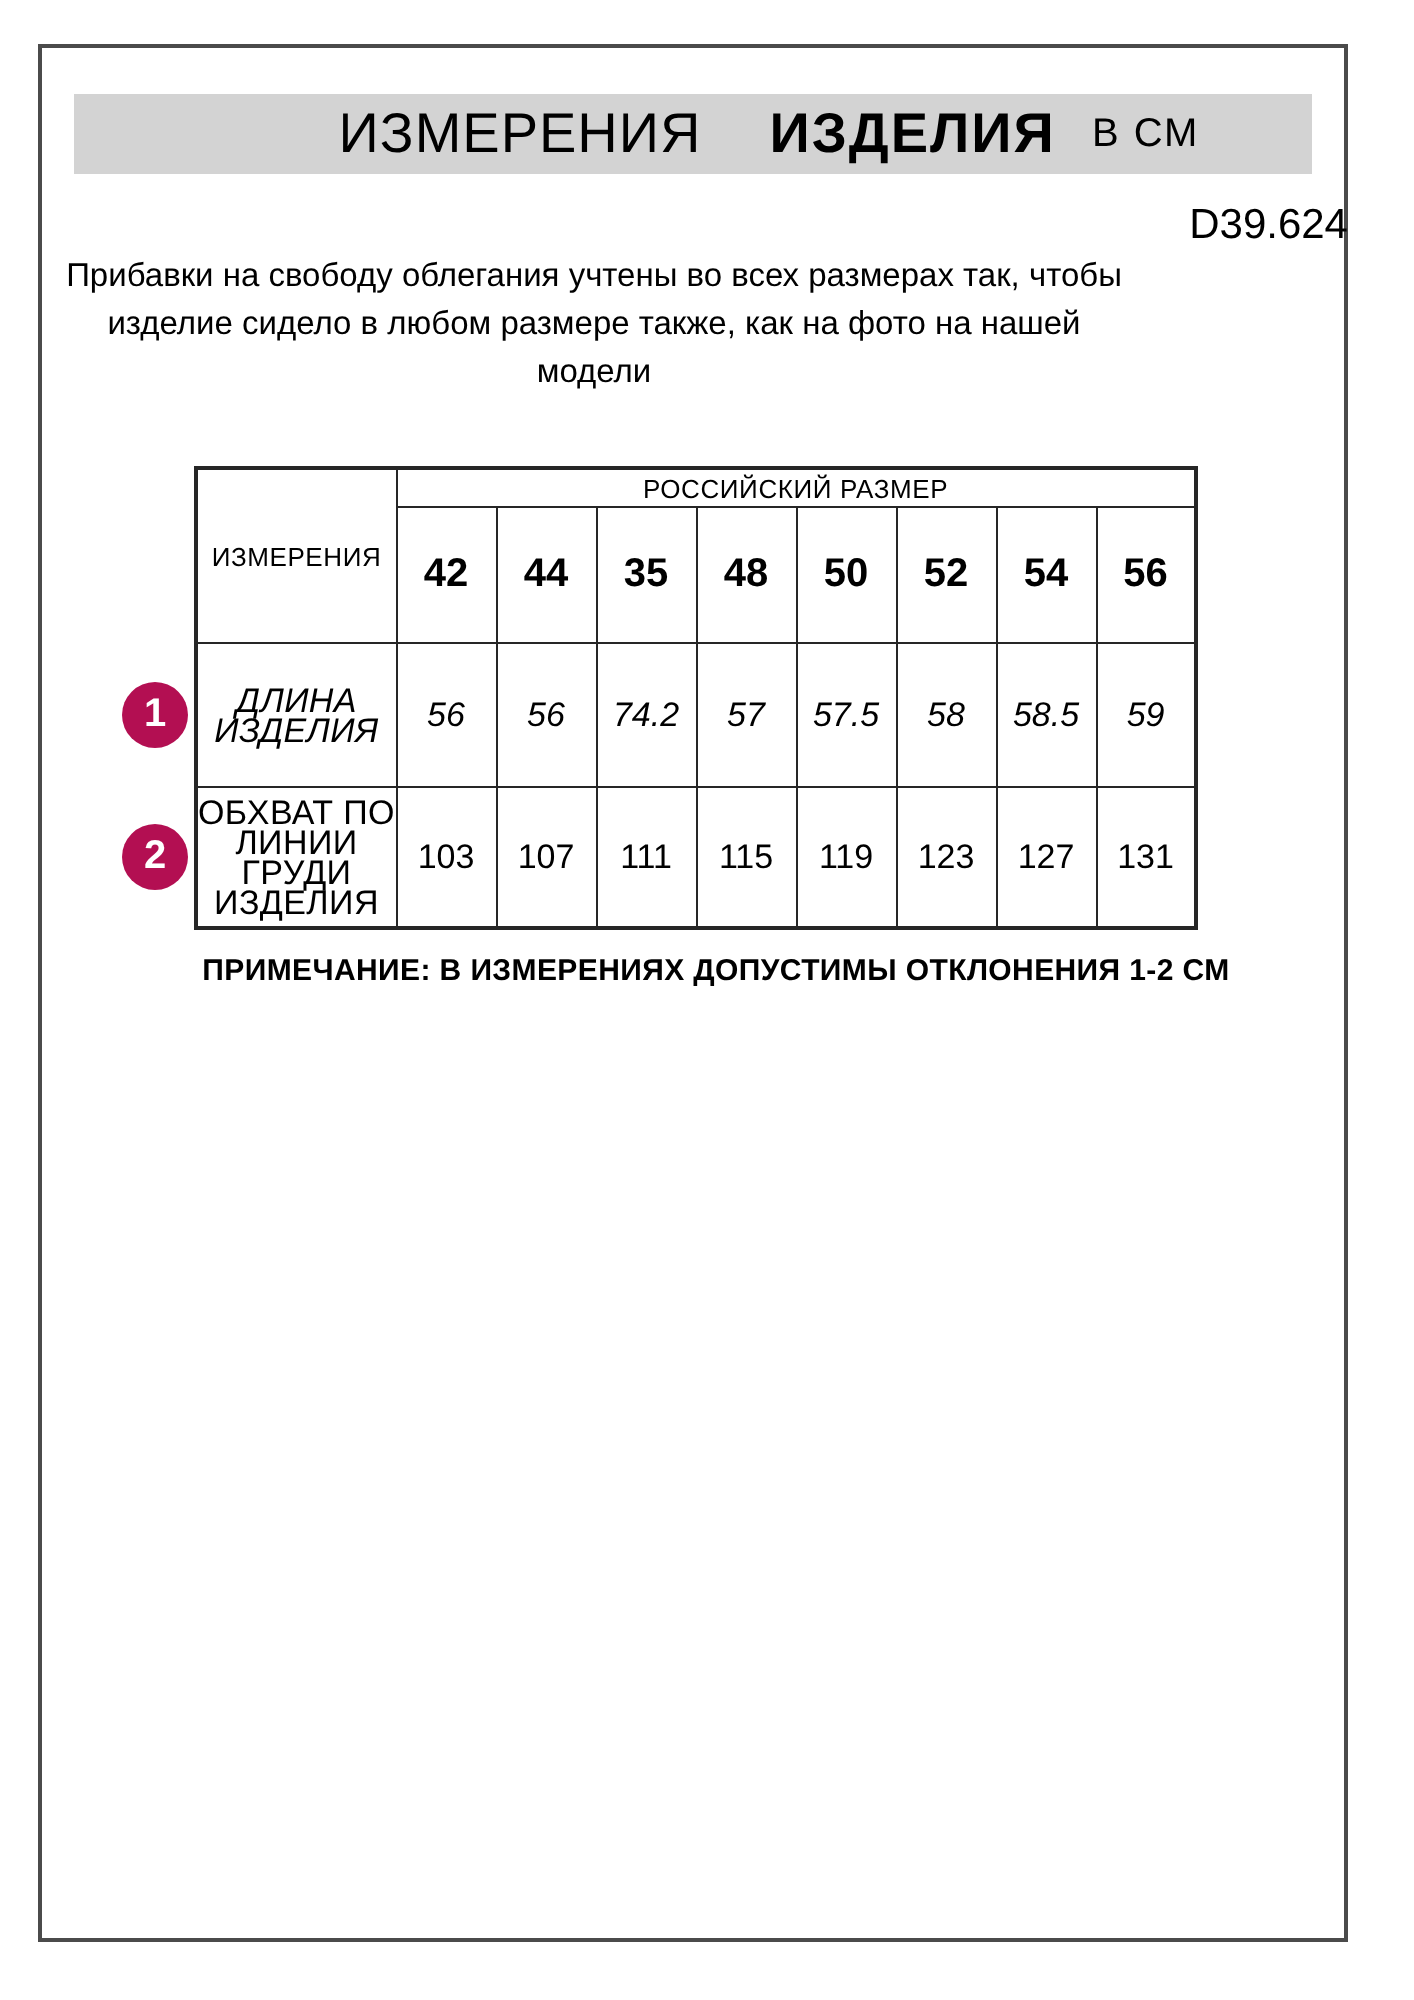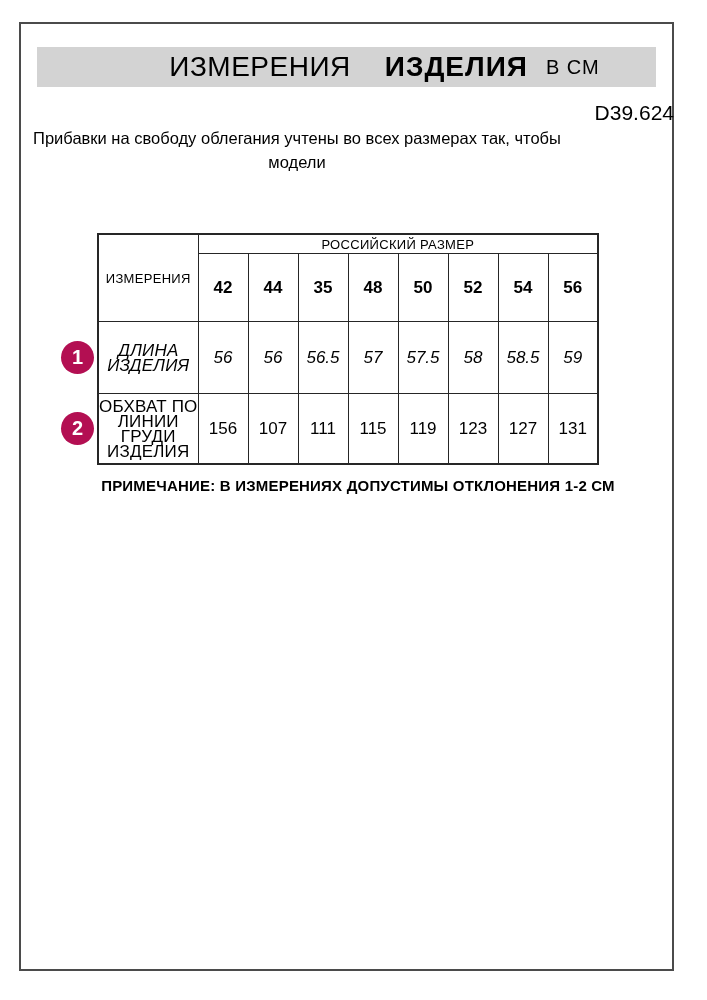--- a/index.html
+++ b/index.html
@@ -62,21 +62,21 @@
   table.size-table td {
     border: 1.5px solid #262626;
     text-align: center;
     vertical-align: middle;
     padding: 0;
     margin-left: 16px;
   }
   table.size-table { border: 2px solid #262626; }
   td.corner { font-size: 13px; letter-spacing: 0.3px; }
   td.rus-header { height: 18px; font-size: 13px; letter-spacing: 0.3px; }
-  tr.sizes-row td { height: 67px; font-size: 17px; font-weight: bold; }
+  tr.sizes-row td { height: 67px; font-size: 20px; font-weight: bold; }
   tr.data-row-1 td { height: 71px; font-size: 17px; font-style: italic; }
   tr.data-row-2 td { height: 69px; font-size: 17px; }
   td.rowlabel {
     font-size: 12.5px;
     font-weight: normal;
     line-height: 15px;
     white-space: pre-line;
     letter-spacing: 0.2px;
   }
 
@@ -116,20 +116,21 @@
   <div class="banner">
     <span class="w1">ИЗМЕРЕНИЯ</span>
     <span class="w2">ИЗДЕЛИЯ</span>
     <span class="w3">В СМ</span>
   </div>
 
   <div class="article">D39.624</div>
 
   <div class="desc">
     <div>Прибавки на свободу облегания учтены во всех размерах так, чтобы</div>
+    <div>изделие сидело в любом размере также, как на фото на нашей</div>
     <div>модели</div>
   </div>
 
   <table class="size-table">
     <colgroup>
       <col style="width:100px">
       <col span="8" style="width:50px">
     </colgroup>
     <tbody>
       <tr>
@@ -144,32 +145,32 @@
         <td>50</td>
         <td>52</td>
         <td>54</td>
         <td>56</td>
       </tr>
       <tr class="data-row-1">
         <td class="rowlabel">ДЛИНА
 ИЗДЕЛИЯ</td>
         <td>56</td>
         <td>56</td>
-        <td>56.5</td>
+        <td>74.2</td>
         <td>57</td>
         <td>57.5</td>
         <td>58</td>
         <td>58.5</td>
         <td>59</td>
       </tr>
       <tr class="data-row-2">
         <td class="rowlabel">ОБХВАТ ПО
 ЛИНИИ ГРУДИ
 ИЗДЕЛИЯ</td>
-        <td>156</td>
+        <td>103</td>
         <td>107</td>
         <td>111</td>
         <td>115</td>
         <td>119</td>
         <td>123</td>
         <td>127</td>
         <td>131</td>
       </tr>
     </tbody>
   </table>

